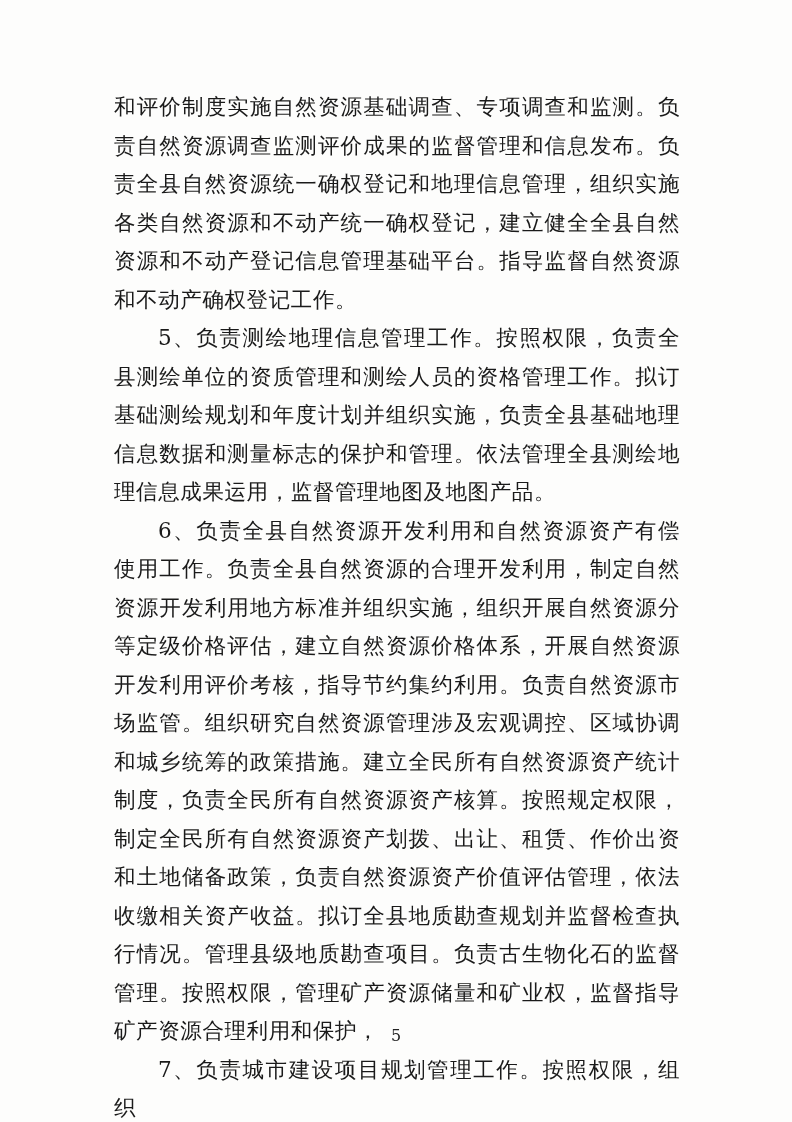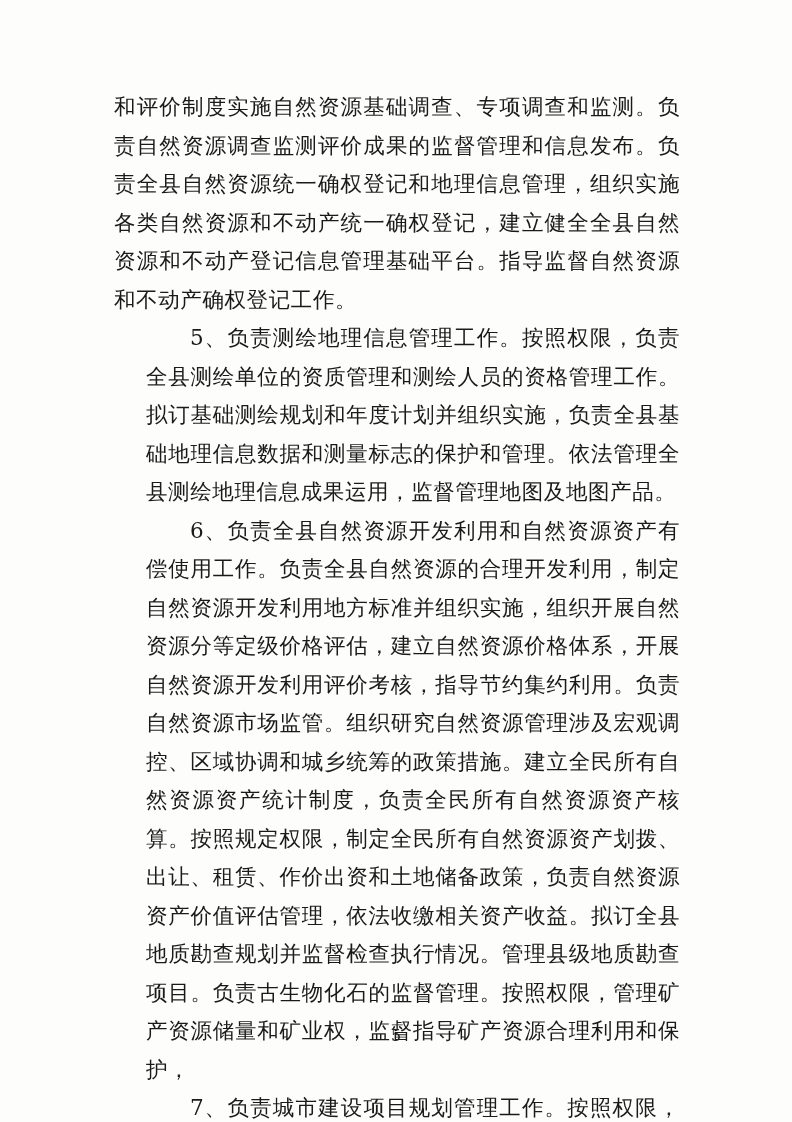--- a/index.html
+++ b/index.html
@@ -28,21 +28,20 @@
     color: #1a1a1a;
     text-align: justify;
     text-justify: inter-ideograph;
     letter-spacing: 0.6px;
     margin: 0 0 0 0;
     font-family: "DejaVu Serif", "Liberation Serif", serif;
     font-weight: 500;
   }
   .para.indent {
     text-indent: 44px;
-    margin-left: 32px;
   }
   .page-number {
     position: absolute;
     left: 0;
     right: 0;
     top: 1026px;
     text-align: center;
     font-size: 16px;
     color: #222;
     font-family: "DejaVu Serif", "Liberation Serif", serif;

